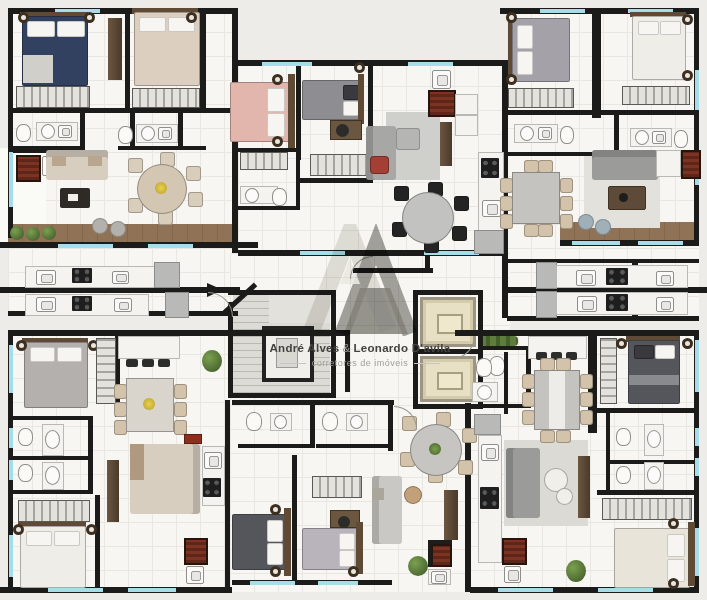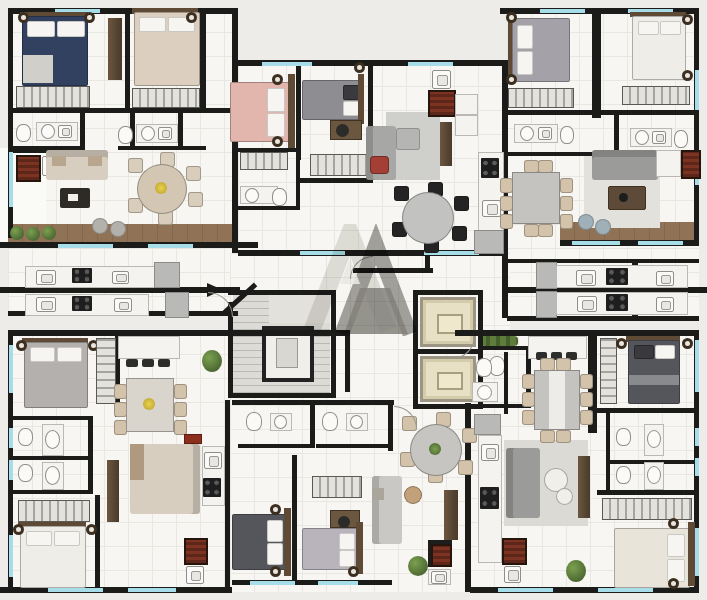--- a/index.html
+++ b/index.html
@@ -538,15 +538,21 @@
   <div class="arc" style="left:452px;top:336px;width:22px;height:22px;transform:rotate(180deg)"></div>
   <div class="arc" style="left:208px;top:292px;width:24px;height:24px;transform:rotate(90deg)"></div>
 
   <div id="wm">
     <svg id="wm-logo" width="120" height="112" viewBox="0 0 120 112">
       <polyline points="14,106 52,8 90,106" fill="none" stroke="#d8d7d4" stroke-width="17" opacity="0.85"></polyline>
       <polyline points="44,110 78,20 112,110" fill="none" stroke="#77766f" stroke-width="15" opacity="0.8"></polyline>
       <polygon points="62,64 92,64 110,110 46,110" fill="#6c6b65" opacity="0.85"></polygon>
       <polygon points="52,34 62,60 42,60" fill="#efeeec" opacity="0.9"></polygon>
     </svg>
+    <div id="wm-names">
+      <span>André Alves</span><span class="amp">&amp;</span><span>Leonardo D'avila</span>
+    </div>
+    <div id="wm-tag">
+      <span class="line"></span><span>corretores de imóveis</span><span class="line"></span>
+    </div>
   </div>
 
 </div>
 
 </body></html>

